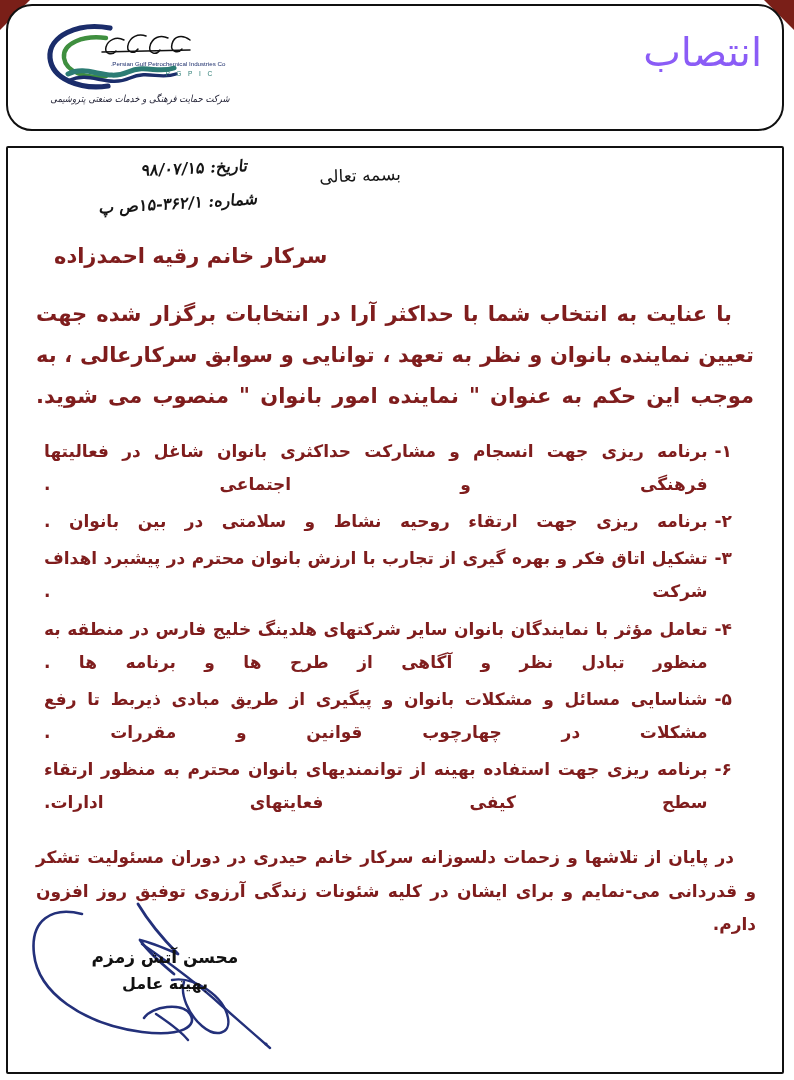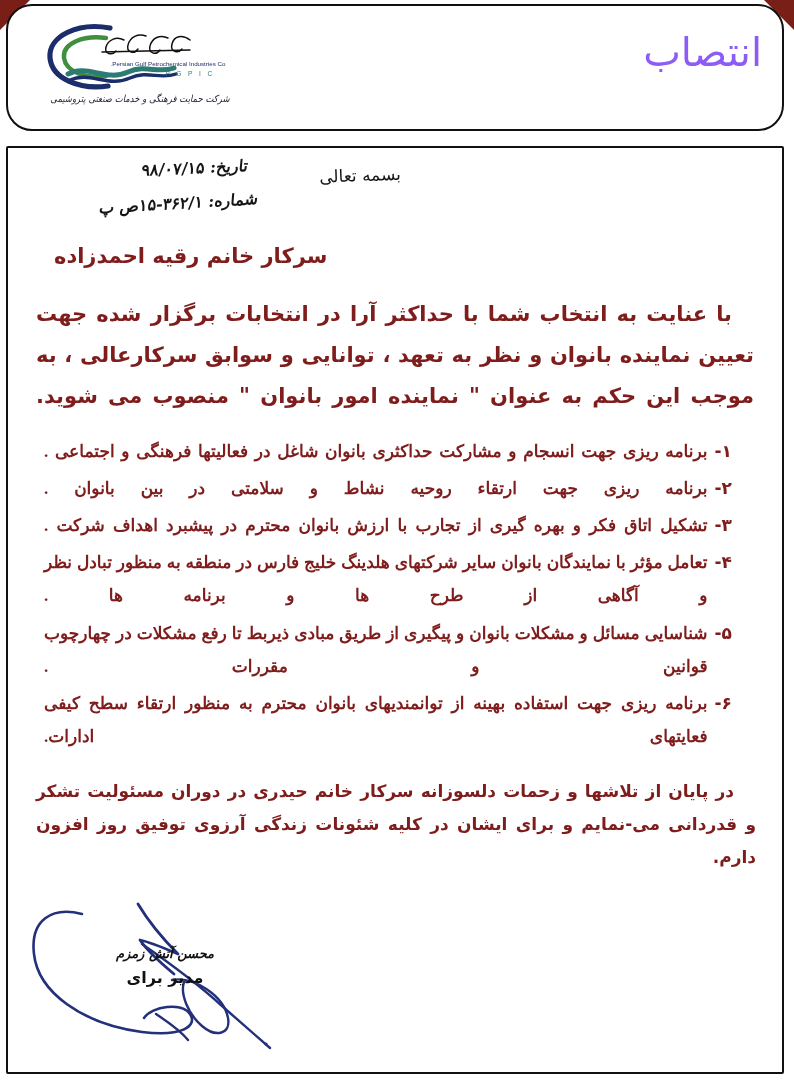--- a/index.html
+++ b/index.html
@@ -192,21 +192,20 @@
     align-items: flex-start;
   }
   .list li .num {
     flex: 0 0 auto;
     white-space: nowrap;
   }
   .list li .txt {
     flex: 1 1 auto;
     text-align: justify;
     text-align-last: justify;
-    font-family: Liberation Serif, serif;
   }
 
   .closing {
     font-size: 17px;
     font-weight: 700;
     line-height: 1.95;
     text-align: justify;
     text-align-last: justify;
     margin: 22px 6px 0 8px;
     text-indent: 22px;
@@ -230,24 +229,23 @@
   .sig-names {
     position: absolute;
     left: 0;
     top: 78px;
     width: 286px;
     text-align: center;
     direction: rtl;
     color: #111;
   }
   .sig-name {
-    font-size: 13px;
+    font-size: 17px;
     font-weight: 700;
     line-height: 1.6;
-    font-style: italic;
   }
   .sig-role {
     font-size: 16px;
     font-weight: 700;
     line-height: 1.6;
   }
 </style>
 </head>
 <body>
 
@@ -344,18 +342,18 @@
           <path d="M150 114 C172 110 202 130 206 152 C209 168 194 172 180 160
                    C166 148 158 128 162 116" stroke-width="2.4"></path>
 
           <path d="M134 148 C146 156 158 164 166 174" stroke-width="2.4"></path>
 
           <circle cx="244" cy="178" r="1.6" fill="#23307a" stroke="none"></circle>
         </g>
       </svg>
       <div class="sig-names">
         <div class="sig-name">محسن آتش زمزم</div>
-        <div class="sig-role">مدیر برای</div>
+        <div class="sig-role">بهینه عامل</div>
       </div>
     </div>
 
   </div>
 </div>
 
 </body></html>

